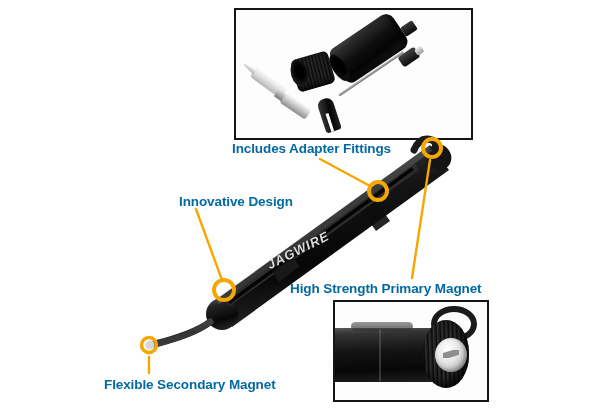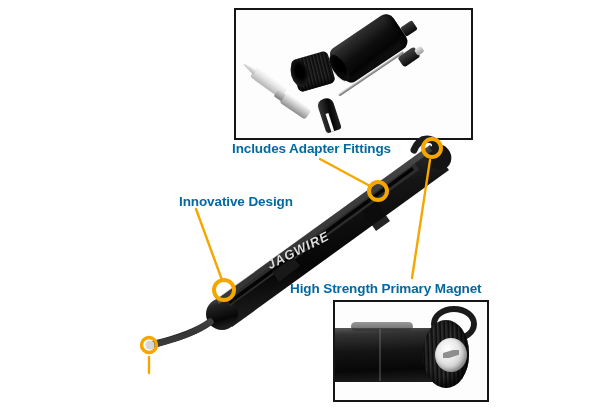--- a/index.html
+++ b/index.html
@@ -275,14 +275,15 @@
   </svg>
 
   <div id="brandmark">JAGWIRE</div>
 
   <div class="callout" id="lbl-adapters">Includes Adapter Fittings</div>
 
   <div class="callout" id="lbl-innovative">Innovative Design</div>
 
   <div class="callout" id="lbl-primary">High Strength Primary Magnet</div>
 
+  <div class="callout" id="lbl-secondary">Flexible Secondary Magnet</div>
 
 </div>
 
 </body></html>

